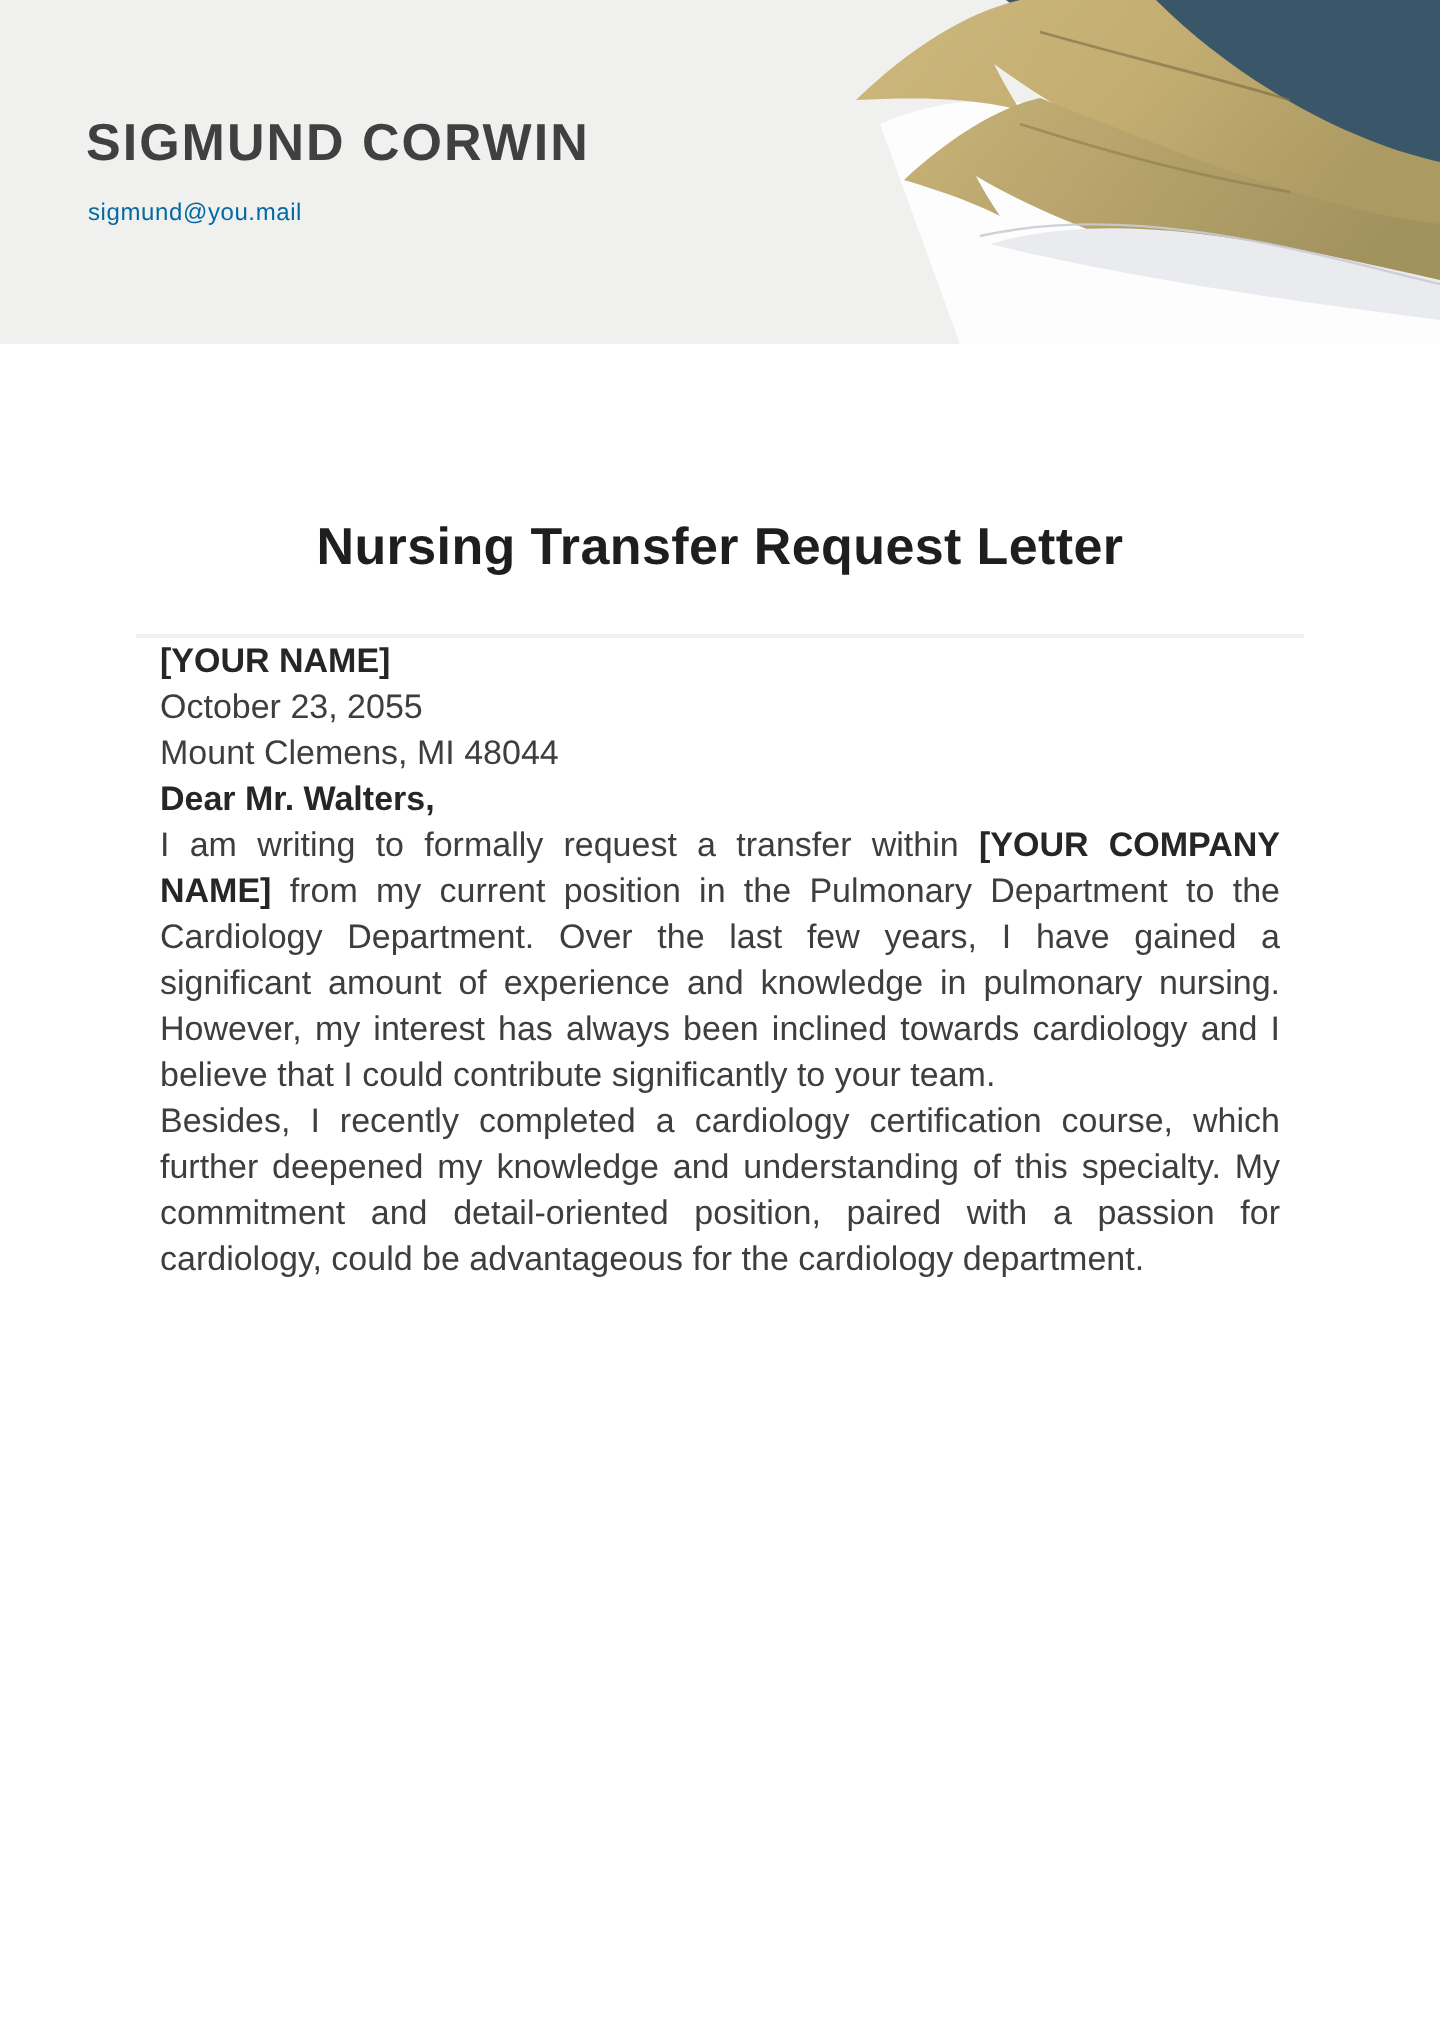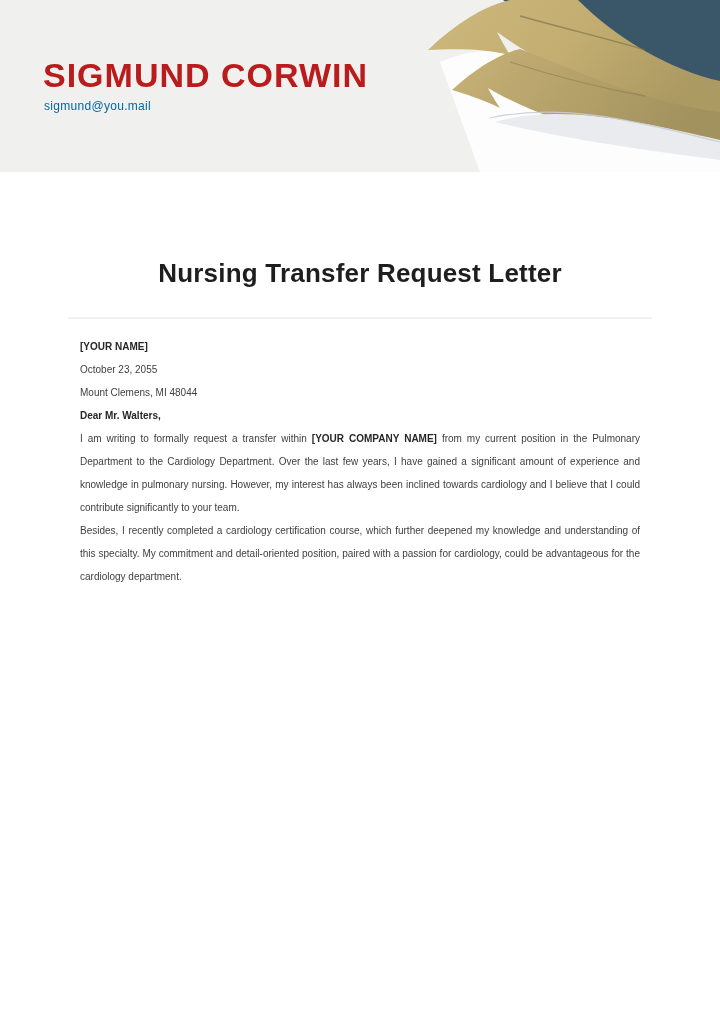--- a/index.html
+++ b/index.html
@@ -18,24 +18,24 @@
     position: relative;
     width: 100%;
     height: 172px;
     background: #f0f0ef;
     overflow: hidden;
   }
   .letterhead-name {
     position: absolute;
     left: 43px;
     top: 56px;
-    font-size: 34px;
+    font-size: 26px;
     font-weight: bold;
     letter-spacing: 1px;
-    color: #b91c1c;
+    color: #404040;
   }
   .letterhead-email {
     position: absolute;
     left: 44px;
     top: 99px;
     font-size: 12px;
     color: #0369a1;
     letter-spacing: 0.3px;
   }
   .corner-art {
@@ -59,23 +59,23 @@
   }
   .divider {
     margin: 28px 68px 0 68px;
     border: none;
     border-top: 2px solid #f1f1f1;
     height: 0;
   }
 
   
   .letter {
-    padding: 16px 80px;
+    padding: 0 80px;
     color: #3e3e3e;
-    font-size: 10px;
+    font-size: 17px;
     line-height: 23px;
   }
   .letter p { margin: 0; }
   .bold-dark { font-weight: bold; color: #262626; }
   .sender-name    { margin-top: 33px; }
   .sender-email   { margin-top: 11px; }
   .letter-date    { margin-top: 30px; }
   .recipient-name { margin-top: 29px; }
   .addr-line1     { margin-top: 8px; }
   .addr-line2     { margin-top: 3px; }

